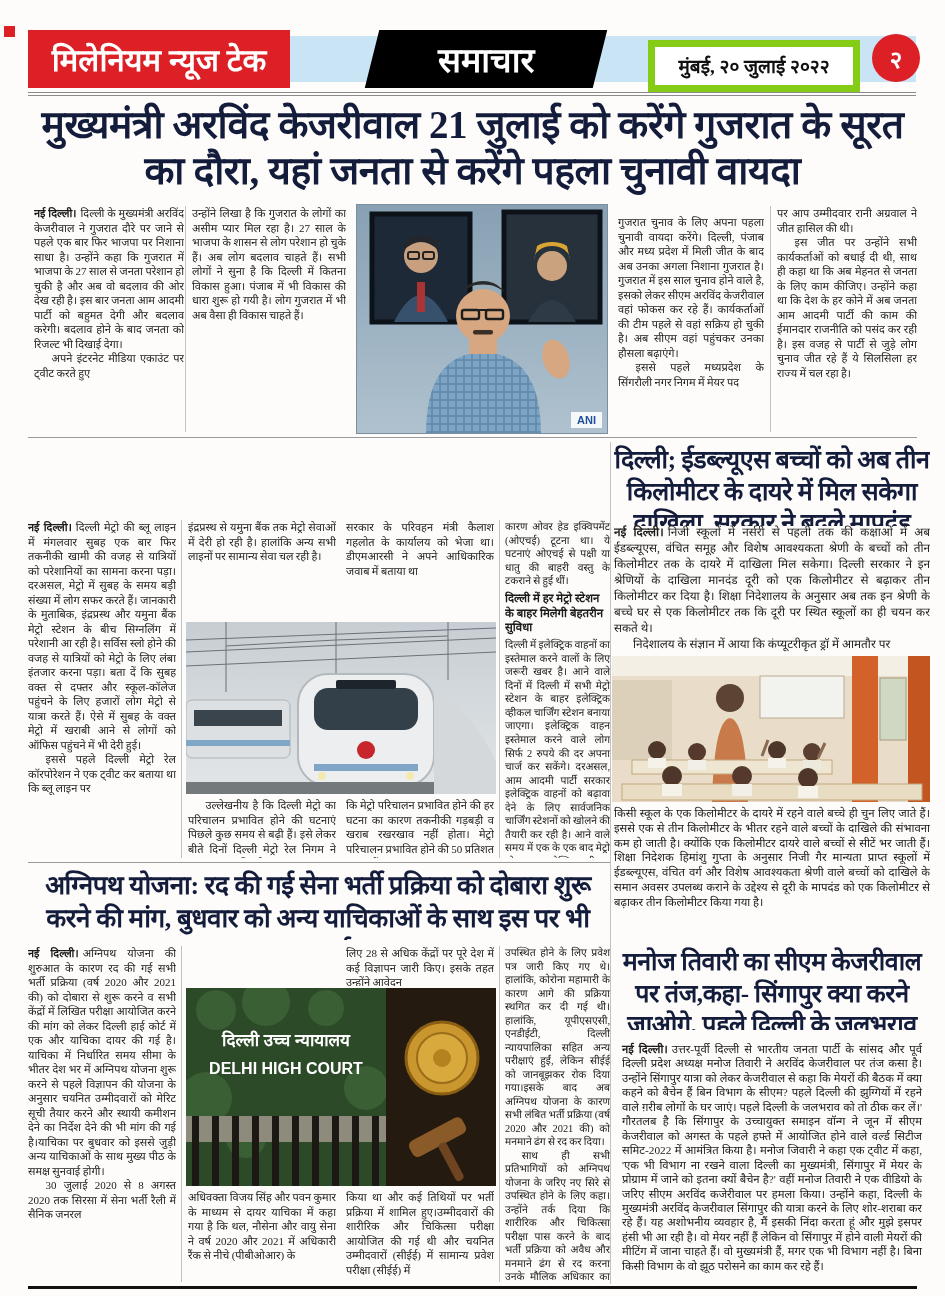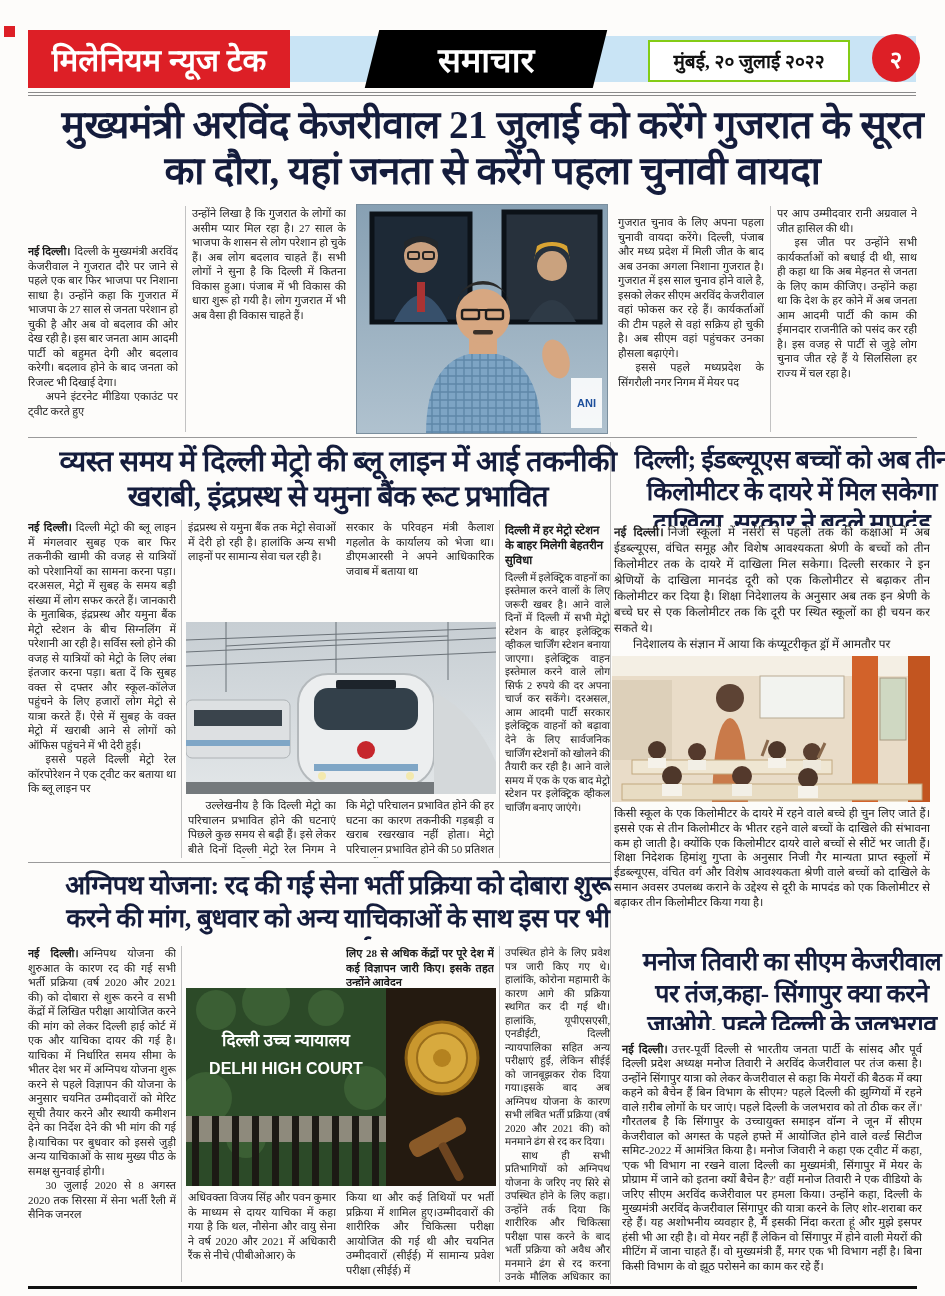--- a/index.html
+++ b/index.html
@@ -5,48 +5,48 @@
   html,body{margin:0;padding:0;background:#e8e8e8;}
   .page{position:relative;width:945px;height:1296px;background:#fdfcfa;
         font-family:"Liberation Serif","DejaVu Serif",serif;color:#1b1b1b;overflow:hidden;margin:0 auto;}
   .abs{position:absolute;}
   
   .strip{background:#c9e4f5;}
   .mast-red{background:#dd1f26;display:flex;align-items:center;justify-content:center;}
   .mast-red span{color:#fff;font-weight:bold;font-size:31px;letter-spacing:0;}
   .black-band{background:#000;transform:skewX(-14deg);display:flex;align-items:center;justify-content:center;}
   .black-band span{transform:skewX(14deg);color:#fff;font-weight:bold;font-size:34px;}
-  .date-box{background:#fff;display:flex;align-items:center;justify-content:center;border:2px solid #84cc16;}
+  .date-box{background:#fff;display:flex;align-items:center;justify-content:center;border:7px solid #84cc16;}
   .date-box span{font-weight:bold;font-size:19px;color:#111;}
   .page-badge{background:#dd1f26;border-radius:50%;display:flex;align-items:center;justify-content:center;}
   .page-badge span{color:#fff;font-weight:bold;font-size:24px;}
   .corner-mark{background:#dd1f26;}
   .dbl-rule{border-top:1px solid #8a8a8a;border-bottom:1px solid #8a8a8a;height:2px;}
   
-  .hl{font-weight:bold;color:#141c3c;text-align:center;letter-spacing:-0.4px;margin-left:20px;}
+  .hl{font-weight:bold;color:#141c3c;text-align:center;letter-spacing:-0.4px;}
   .hl-main{font-size:39px;line-height:1.18;}
   .hl-metro{font-size:29px;line-height:1.22;}
   .hl-agni{font-size:26px;line-height:1.26;}
   .hl-side{font-size:25px;line-height:1.26;}
   
   .bt{font-size:11px;line-height:1.32;text-align:justify;margin:0;word-spacing:-0.3px;}
   .btn4{font-size:10.4px;line-height:1.3;}
   .btw{font-size:11.8px;line-height:1.36;text-align:justify;margin:0;}
   .btm{font-size:11.3px;line-height:1.28;text-align:justify;margin:8px;}
   .indent{text-indent:1.6em;}
   .lead{font-weight:bold;margin-right:4px;}
   .subhead{font-weight:bold;text-align:left;font-size:11.5px;line-height:1.3;margin:3px 0;}
   .col{overflow:hidden;}
   .vrule{width:1px;background:#c2c2c2;}
   .hrule{height:1px;background:#9a9a9a;}
   .thick-rule{height:3px;background:#111;}
   .photo{overflow:hidden;background:#9db0bf;}
   .photo svg{display:block;}
   .wm{position:absolute;right:6px;bottom:6px;background:rgba(255,255,255,.88);color:#1d4f9c;
-      font-family:"Liberation Sans",sans-serif;font-weight:bold;font-size:11px;padding:19px 6px;margin-top:40px;}
+      font-family:"Liberation Sans",sans-serif;font-weight:bold;font-size:11px;padding:2px 6px;margin-top:40px;}
 </style>
 </head>
 <body>
 
 <div class="page">
 
   <div class="abs corner-mark" style="left:4px;top:26px;width:11px;height:11px;"></div>
   <div class="abs strip" style="left:28px;top:36px;width:888px;height:46px;"></div>
   <div class="abs mast-red" style="left:28px;top:30px;width:262px;height:58px;">
     <span>मिलेनियम न्यूज टेक</span>
@@ -57,21 +57,21 @@
   <div class="abs date-box" style="left:648px;top:40px;width:198px;height:38px;">
     <span>मुंबई, २० जुलाई २०२२</span>
   </div>
   <div class="abs page-badge" style="left:872px;top:34px;width:48px;height:48px;">
     <span>२</span>
   </div>
   <div class="abs dbl-rule" style="left:28px;top:92px;width:888px;"></div>
 
   <div class="abs hl hl-main" style="left:40px;top:102px;width:865px;height:98px;overflow:hidden;">मुख्यमंत्री अरविंद केजरीवाल 21 जुलाई को करेंगे गुजरात के सूरत का दौरा, यहां जनता से करेंगे पहला चुनावी वायदा</div>
 
-  <div class="abs col" style="left:28px;top:206px;width:150px;height:226px;margin-top:38px;">
+  <div class="abs col" style="left:34px;top:206px;width:150px;height:226px;">
     <p class="bt"><b class="lead">नई दिल्ली।</b><span>दिल्ली के मुख्यमंत्री अरविंद केजरीवाल ने गुजरात दौरे पर जाने से पहले एक बार फिर भाजपा पर निशाना साधा है। उन्होंने कहा कि गुजरात में भाजपा के 27 साल से जनता परेशान हो चुकी है और अब वो बदलाव की ओर देख रही है। इस बार जनता आम आदमी पार्टी को बहुमत देगी और बदलाव करेगी। बदलाव होने के बाद जनता को रिजल्ट भी दिखाई देगा।</span></p>
     <p class="bt indent">अपने इंटरनेट मीडिया एकाउंट पर ट्वीट करते हुए</p>
   </div>
   <div class="abs vrule" style="left:185px;top:206px;height:226px;"></div>
   <div class="abs col" style="left:192px;top:206px;width:154px;height:226px;">
     <p class="bt">उन्होंने लिखा है कि गुजरात के लोगों का असीम प्यार मिल रहा है। 27 साल के भाजपा के शासन से लोग परेशान हो चुके हैं। अब लोग बदलाव चाहते हैं। सभी लोगों ने सुना है कि दिल्ली में कितना विकास हुआ। पंजाब में भी विकास की धारा शुरू हो गयी है। लोग गुजरात में भी अब वैसा ही विकास चाहते हैं।</p>
   </div>
 
   <div class="abs photo" style="left:356px;top:204px;width:252px;height:230px;">
     <svg width="252" height="230" viewBox="0 0 252 230">
@@ -126,21 +126,20 @@
   </div>
   <div class="abs vrule" style="left:770px;top:206px;height:226px;"></div>
   <div class="abs col" style="left:777px;top:206px;width:140px;height:226px;">
     <p class="bt">पर आप उम्मीदवार रानी अग्रवाल ने जीत हासिल की थी।</p>
     <p class="bt indent">इस जीत पर उन्होंने सभी कार्यकर्ताओं को बधाई दी थी, साथ ही कहा था कि अब मेहनत से जनता के लिए काम कीजिए। उन्होंने कहा था कि देश के हर कोने में अब जनता आम आदमी पार्टी की काम की ईमानदार राजनीति को पसंद कर रही है। इस वजह से पार्टी से जुड़े लोग चुनाव जीत रहे हैं ये सिलसिला हर राज्य में चल रहा है।</p>
   </div>
 
   <div class="abs hrule" style="left:28px;top:437px;width:889px;"></div>
   <div class="abs vrule" style="left:610px;top:442px;height:842px;"></div>
 
-  <div class="abs hl hl-metro" style="left:30px;top:444px;width:576px;height:72px;overflow:hidden;">व्यस्त समय में दिल्ली मेट्रो की ब्लू लाइन में आई तकनीकी खराबी, इंद्रप्रस्थ से यमुना बैंक रूट प्रभावित</div>
 
   <div class="abs col" style="left:28px;top:520px;width:148px;height:338px;">
     <p class="bt"><b class="lead">नई दिल्ली।</b><span>दिल्ली मेट्रो की ब्लू लाइन में मंगलवार सुबह एक बार फिर तकनीकी खामी की वजह से यात्रियों को परेशानियों का सामना करना पड़ा। दरअसल, मेट्रो में सुबह के समय बड़ी संख्या में लोग सफर करते हैं। जानकारी के मुताबिक, इंद्रप्रस्थ और यमुना बैंक मेट्रो स्टेशन के बीच सिग्नलिंग में परेशानी आ रही है। सर्विस स्लो होने की वजह से यात्रियों को मेट्रो के लिए लंबा इंतजार करना पड़ा। बता दें कि सुबह वक्त से दफ्तर और स्कूल-कॉलेज पहुंचने के लिए हजारों लोग मेट्रो से यात्रा करते हैं। ऐसे में सुबह के वक्त मेट्रो में खराबी आने से लोगों को ऑफिस पहुंचने में भी देरी हुई।</span></p>
     <p class="bt indent">इससे पहले दिल्ली मेट्रो रेल कॉरपोरेशन ने एक ट्वीट कर बताया था कि ब्लू लाइन पर</p>
   </div>
   <div class="abs vrule" style="left:181px;top:520px;height:338px;"></div>
   <div class="abs col" style="left:188px;top:520px;width:148px;height:98px;">
     <p class="bt">इंद्रप्रस्थ से यमुना बैंक तक मेट्रो सेवाओं में देरी हो रही है। हालांकि अन्य सभी लाइनों पर सामान्य सेवा चल रही है।</p>
   </div>
   <div class="abs col" style="left:346px;top:520px;width:148px;height:98px;">
@@ -183,20 +182,21 @@
   </div>
 
   <div class="abs col" style="left:188px;top:798px;width:148px;height:60px;">
     <p class="bt indent">उल्लेखनीय है कि दिल्ली मेट्रो का परिचालन प्रभावित होने की घटनाएं पिछले कुछ समय से बढ़ी हैं। इसे लेकर बीते दिनों दिल्ली मेट्रो रेल निगम ने अपना जवाब दिल्ली</p>
   </div>
   <div class="abs col" style="left:346px;top:798px;width:148px;height:60px;">
     <p class="bt">कि मेट्रो परिचालन प्रभावित होने की हर घटना का कारण तकनीकी गड़बड़ी व खराब रखरखाव नहीं होता। मेट्रो परिचालन प्रभावित होने की 50 प्रतिशत घटनाओं का</p>
   </div>
   <div class="abs vrule" style="left:499px;top:520px;height:338px;"></div>
   <div class="abs col" style="left:505px;top:520px;width:105px;height:338px;">
+    <p class="bt btn4">कारण ओवर हेड इक्विपमेंट (ओएचई) टूटना था। ये घटनाएं ओएचई से पक्षी या धातु की बाहरी वस्तु के टकराने से हुई थीं।</p>
     <p class="subhead">दिल्ली में हर मेट्रो स्टेशन के बाहर मिलेगी बेहतरीन सुविधा</p>
     <p class="bt btn4">दिल्ली में इलेक्ट्रिक वाहनों का इस्तेमाल करने वालों के लिए जरूरी खबर है। आने वाले दिनों में दिल्ली में सभी मेट्रो स्टेशन के बाहर इलेक्ट्रिक व्हीकल चार्जिंग स्टेशन बनाया जाएगा। इलेक्ट्रिक वाहन इस्तेमाल करने वाले लोग सिर्फ 2 रुपये की दर अपना चार्ज कर सकेंगे। दरअसल, आम आदमी पार्टी सरकार इलेक्ट्रिक वाहनों को बढ़ावा देने के लिए सार्वजनिक चार्जिंग स्टेशनों को खोलने की तैयारी कर रही है। आने वाले समय में एक के एक बाद मेट्रो स्टेशन पर इलेक्ट्रिक व्हीकल चार्जिंग बनाए जाएंगे।</p>
   </div>
 
   <div class="abs hrule" style="left:28px;top:862px;width:582px;"></div>
 
   <div class="abs hl hl-side" style="left:614px;top:444px;width:316px;height:82px;overflow:hidden;">दिल्ली; ईडब्ल्यूएस बच्चों को अब तीन किलोमीटर के दायरे में मिल सकेगा दाखिला, सरकार ने बदले मापदंड</div>
   <div class="abs col" style="left:614px;top:524px;width:316px;height:128px;">
     <p class="btw"><b class="lead">नई दिल्ली।</b><span>निजी स्कूलों में नर्सरी से पहली तक की कक्षाओं में अब ईडब्ल्यूएस, वंचित समूह और विशेष आवश्यकता श्रेणी के बच्चों को तीन किलोमीटर तक के दायरे में दाखिला मिल सकेगा। दिल्ली सरकार ने इन श्रेणियों के दाखिला मानदंड दूरी को एक किलोमीटर से बढ़ाकर तीन किलोमीटर कर दिया है। शिक्षा निदेशालय के अनुसार अब तक इन श्रेणी के बच्चे घर से एक किलोमीटर तक कि दूरी पर स्थित स्कूलों का ही चयन कर सकते थे।</span></p>
     <p class="btw indent">निदेशालय के संज्ञान में आया कि कंप्यूटरीकृत ड्रॉ में आमतौर पर</p>
@@ -243,21 +243,21 @@
     <p class="btw" style="font-size:11.4px;line-height:1.3;">किसी स्कूल के एक किलोमीटर के दायरे में रहने वाले बच्चे ही चुन लिए जाते हैं। इससे एक से तीन किलोमीटर के भीतर रहने वाले बच्चों के दाखिले की संभावना कम हो जाती है। क्योंकि एक किलोमीटर दायरे वाले बच्चों से सीटें भर जाती हैं। शिक्षा निदेशक हिमांशु गुप्ता के अनुसार निजी गैर मान्यता प्राप्त स्कूलों में ईडब्ल्यूएस, वंचित वर्ग और विशेष आवश्यकता श्रेणी वाले बच्चों को दाखिले के समान अवसर उपलब्ध कराने के उद्देश्य से दूरी के मापदंड को एक किलोमीटर से बढ़ाकर तीन किलोमीटर किया गया है।</p>
   </div>
 
   <div class="abs hl hl-agni" style="left:30px;top:870px;width:576px;height:70px;overflow:hidden;">अग्निपथ योजना: रद की गई सेना भर्ती प्रक्रिया को दोबारा शुरू करने की मांग, बुधवार को अन्य याचिकाओं के साथ इस पर भी सुनवाई</div>
 
   <div class="abs col" style="left:28px;top:946px;width:148px;height:336px;">
     <p class="bt"><b class="lead">नई दिल्ली।</b><span>अग्निपथ योजना की शुरुआत के कारण रद की गई सभी भर्ती प्रक्रिया (वर्ष 2020 और 2021 की) को दोबारा से शुरू करने व सभी केंद्रों में लिखित परीक्षा आयोजित करने की मांग को लेकर दिल्ली हाई कोर्ट में एक और याचिका दायर की गई है। याचिका में निर्धारित समय सीमा के भीतर देश भर में अग्निपथ योजना शुरू करने से पहले विज्ञापन की योजना के अनुसार चयनित उम्मीदवारों को मेरिट सूची तैयार करने और स्थायी कमीशन देने का निर्देश देने की भी मांग की गई है।याचिका पर बुधवार को इससे जुड़ी अन्य याचिकाओं के साथ मुख्य पीठ के समक्ष सुनवाई होगी।</span></p>
     <p class="bt indent">30 जुलाई 2020 से 8 अगस्त 2020 तक सिरसा में सेना भर्ती रैली में सैनिक जनरल</p>
   </div>
   <div class="abs vrule" style="left:181px;top:946px;height:336px;"></div>
-  <div class="abs col" style="left:346px;top:946px;width:148px;height:40px;font-weight:bold;">
+  <div class="abs col" style="left:346px;top:946px;width:148px;height:40px;">
     <p class="bt">लिए 28 से अधिक केंद्रों पर पूरे देश में कई विज्ञापन जारी किए। इसके तहत उन्होंने आवेदन</p>
   </div>
 
   <div class="abs photo" style="left:186px;top:988px;width:310px;height:198px;">
     <svg width="310" height="198" viewBox="0 0 310 198">
       <rect width="310" height="198" fill="#2c4a28"></rect>
       <g fill="#3b5f34">
         <circle cx="30" cy="22" r="20"></circle>
           <circle cx="80" cy="14" r="24"></circle>
           <circle cx="140" cy="20" r="18"></circle>

